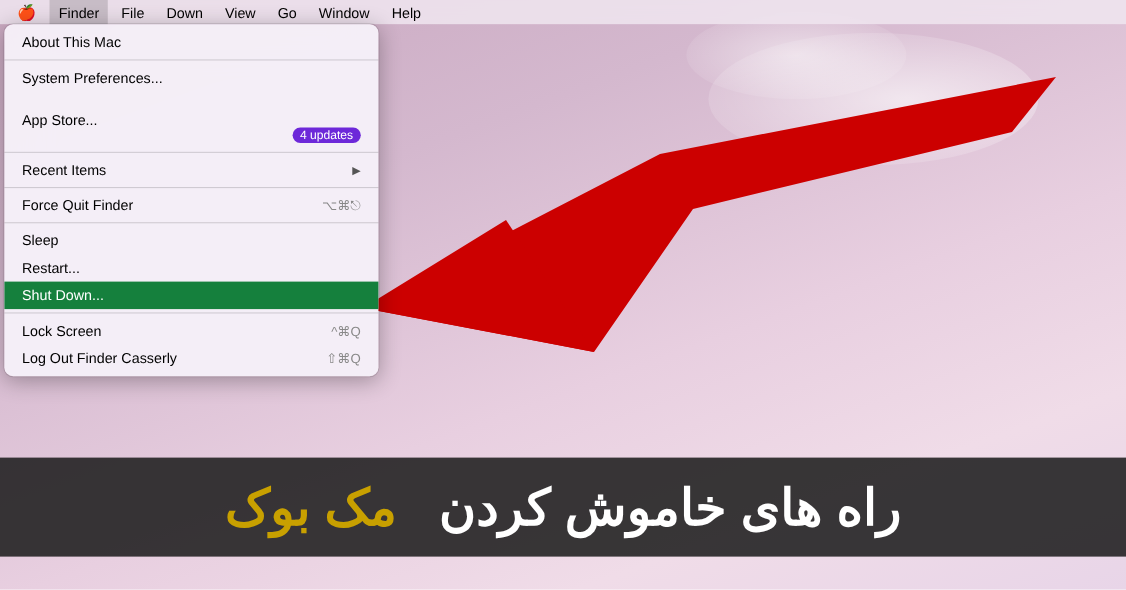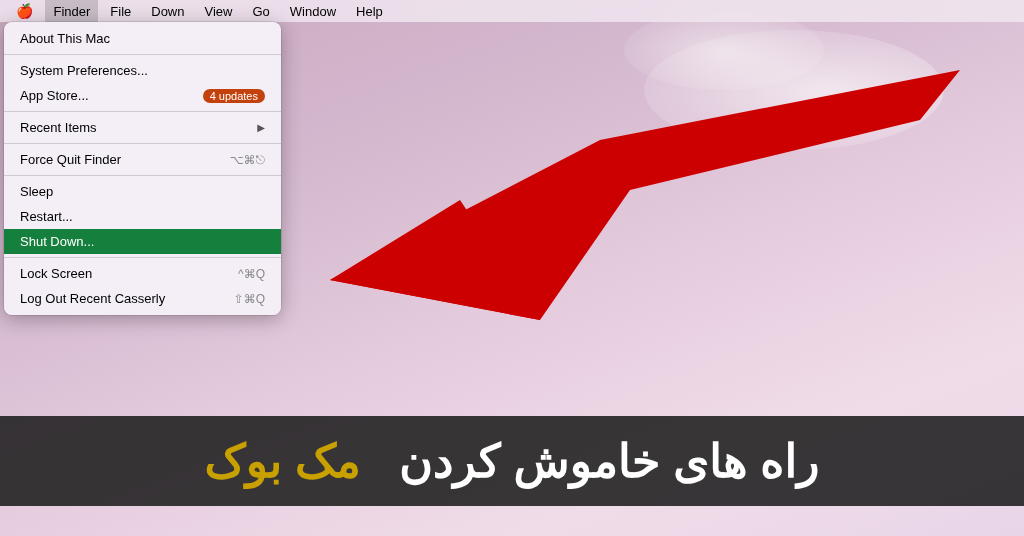--- a/index.html
+++ b/index.html
@@ -75,21 +75,21 @@
       padding: 0 8px;
       color: #000;
       cursor: pointer;
     }
 
     
     .apple-menu {
       position: absolute;
       top: 22px;
       left: 4px;
-      width: 277px;
+      width: 340px;
       background: rgba(245, 240, 248, 0.97);
       backdrop-filter: blur(20px);
       border-radius: 8px;
       box-shadow: 0 4px 20px rgba(0,0,0,0.3), 0 0 0 1px rgba(0,0,0,0.1);
       z-index: 20;
       padding: 4px 0;
       font-size: 13px;
     }
 
     .menu-item {
@@ -114,26 +114,27 @@
       margin: 3px 0;
     }
     .menu-item-right {
       display: flex;
       align-items: center;
       gap: 6px;
       color: #888;
       font-size: 12px;
     }
     .badge {
-      background: #c2410c;
+      background: #6d28d9;
       color: #fff;
       border-radius: 10px;
       padding: 1px 7px;
       font-size: 11px;
       font-weight: 500;
+      margin-top: 28px;
     }
     .submenu-arrow {
       font-size: 10px;
       color: #555;
     }
 
     
     .arrow-container {
       position: absolute;
       top: 60px;
@@ -233,21 +234,21 @@
   </div>
   <div class="menu-divider"></div>
 
   <div class="menu-item">
     <span>Lock Screen</span>
     <span class="menu-item-right">
       <span>^⌘Q</span>
     </span>
   </div>
   <div class="menu-item">
-    <span>Log Out Recent Casserly</span>
+    <span>Log Out Finder Casserly</span>
     <span class="menu-item-right">
       <span>⇧⌘Q</span>
     </span>
   </div>
 
 </div>
 
 <div class="title-bar">
   <div class="title-text">
     <span>راه های خاموش کردن</span>

